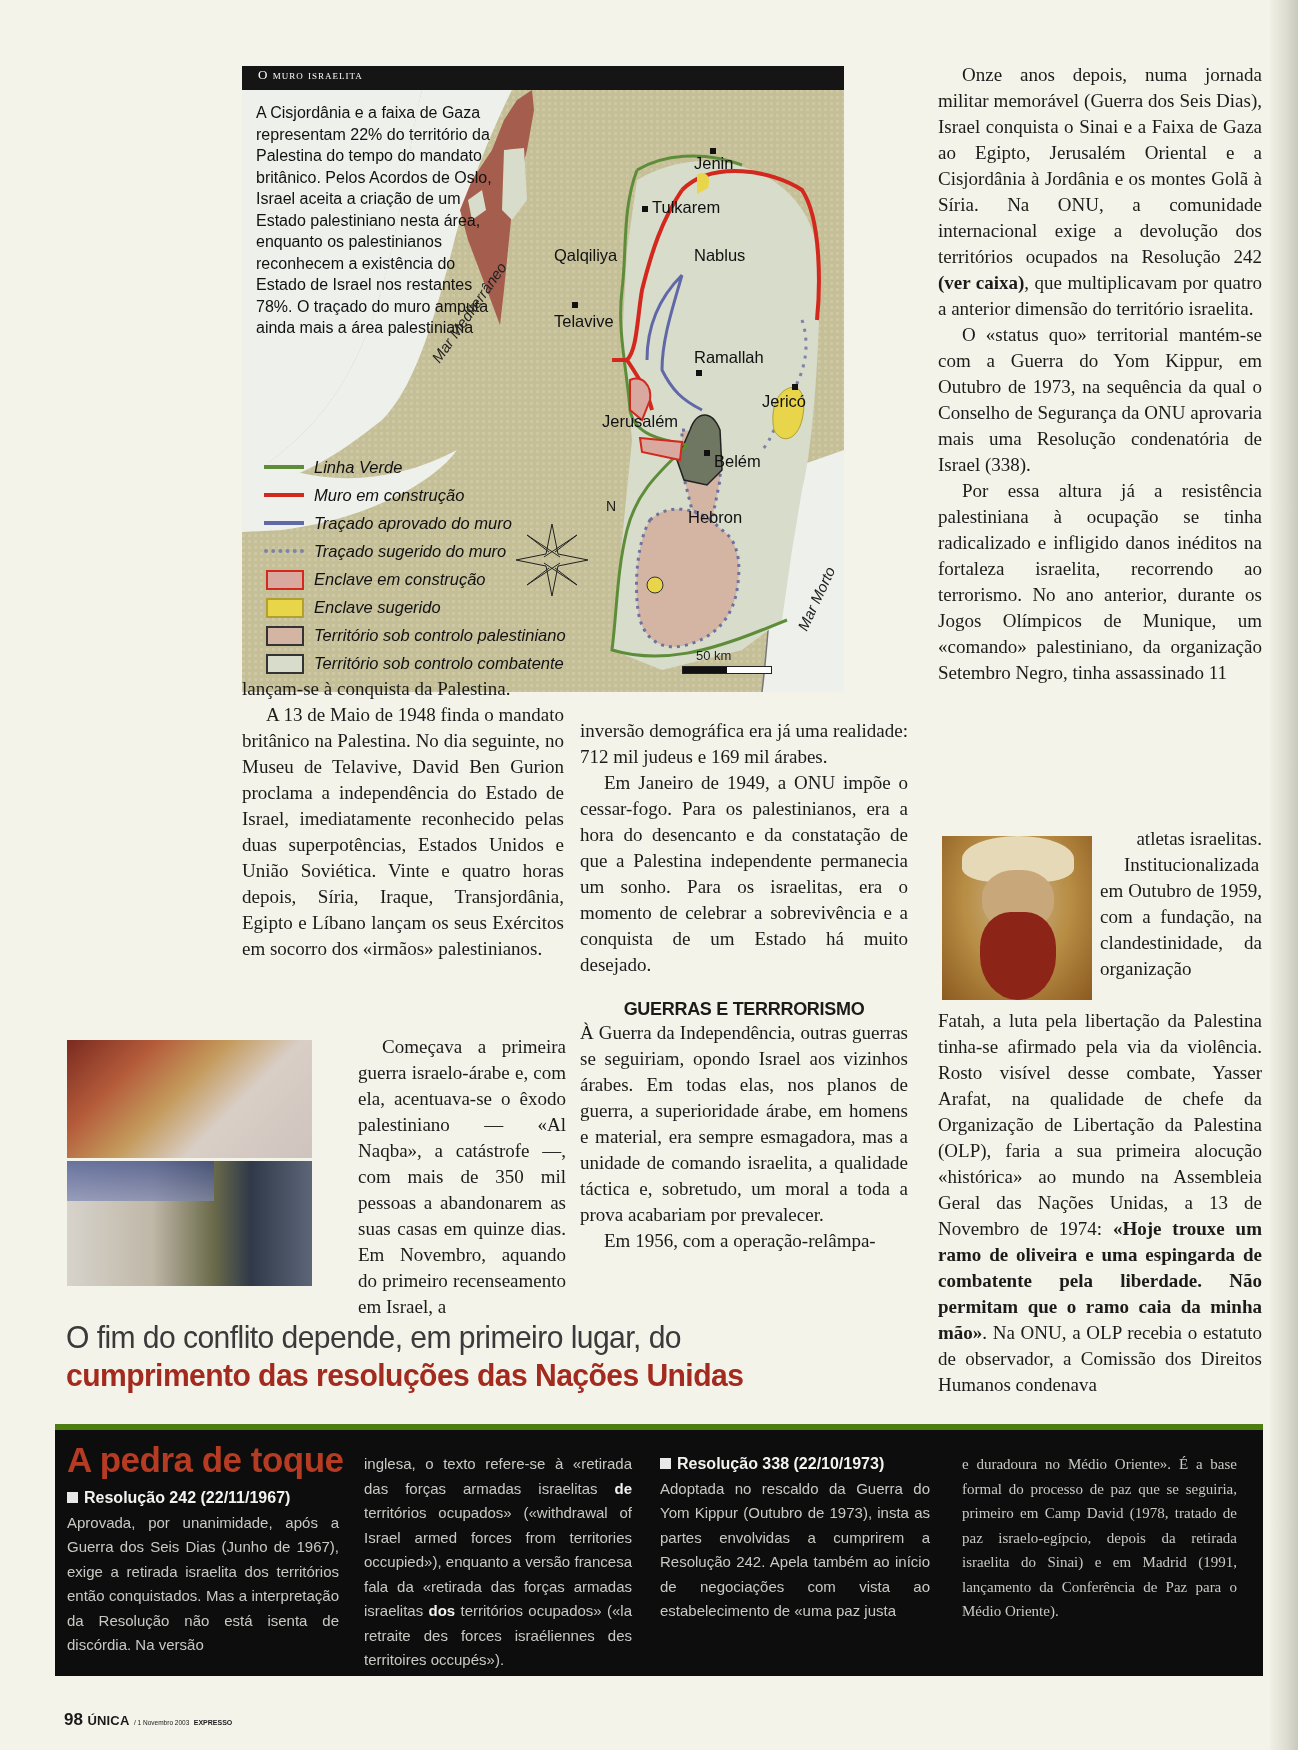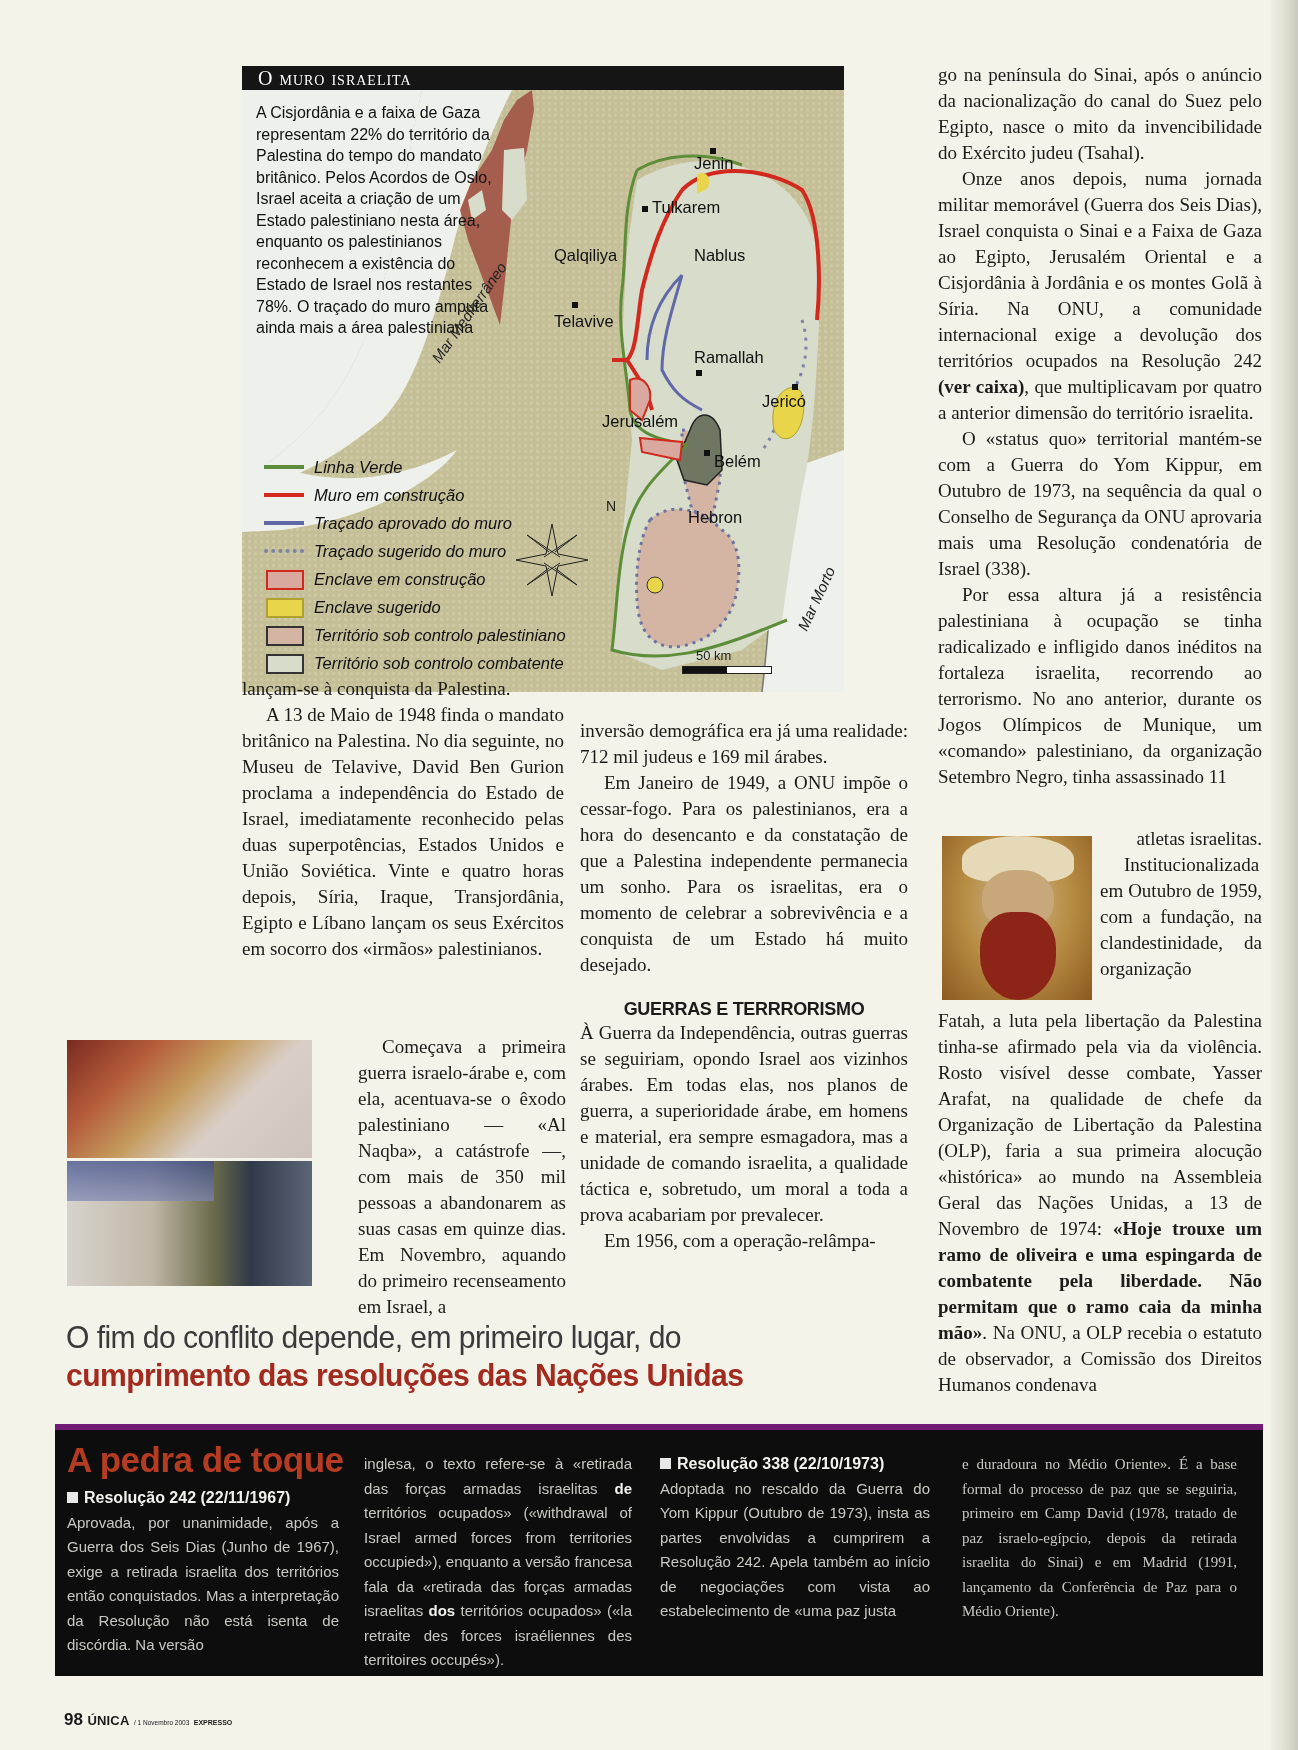--- a/index.html
+++ b/index.html
@@ -6,21 +6,21 @@
   html, body { width: 1298px; height: 1750px; background: #f3f3ea; overflow: hidden; }
   body { position: relative; font-family: "Liberation Serif", "DejaVu Serif", serif; color: #1c1c1a; }
 
   .page-edge { position: absolute; right: 0; top: 0; width: 28px; height: 1750px;
     background: linear-gradient(to right, #f0f0e6, #dcdccf 60%, #c9c9bd); }
 
   
   .map { position: absolute; left: 242px; top: 66px; width: 602px; height: 626px;
     background: #c9c39d; overflow: hidden; }
   .map-titlebar { position: absolute; left: 0; top: 0; width: 100%; height: 24px; background: #151515; }
-  .map-title { position: absolute; left: 16px; top: 1px; color: #fff; font-size: 20px;
+  .map-title { position: absolute; left: 16px; top: 1px; color: #fff; font-size: 13px;
     letter-spacing: 1px; font-variant: small-caps; font-family: "Liberation Serif", serif; }
   .map-svg { position: absolute; left: 0; top: 24px; }
   .map-intro { position: absolute; left: 14px; top: 36px; width: 250px;
     font-family: "Liberation Sans", sans-serif; font-size: 16px; line-height: 21.5px; color: #111; }
   .legend { position: absolute; left: 22px; top: 388px; font-family: "Liberation Sans", sans-serif;
     font-style: italic; font-size: 16.5px; color: #111; }
   .legend-row { position: absolute; left: 0; height: 26px; display: flex; align-items: center; white-space: nowrap; }
   .legend-swatch { width: 40px; height: 20px; margin-right: 10px; position: relative; }
   .sw-line { position: absolute; left: 0; top: 8px; width: 40px; height: 4px; }
   .sw-dots { position: absolute; left: 0; top: 8px; width: 40px; height: 0; border-top: 4px dotted #7d83a6; }
@@ -61,21 +61,21 @@
   .turban { position: absolute; left: 20px; top: 0; width: 112px; height: 46px; border-radius: 50% 50% 30% 30%; background: #e6d9b8; }
 
   
   .pull { position: absolute; left: 66px; top: 1318px; width: 860px; font-family: "Liberation Sans", sans-serif;
     font-size: 32px; line-height: 38px; letter-spacing: -0.6px; }
   .pull .l1 { color: #3a3a3a; font-weight: normal; transform: scaleX(0.94); transform-origin: left; display: block; }
   .pull .l2 { color: #a32a1e; font-weight: bold; display: block; transform: scaleX(0.94); transform-origin: left; }
 
   
   .box { position: absolute; left: 55px; top: 1424px; width: 1208px; height: 252px; background: #0d0d0d;
-    border-top: 6px solid #701a75; }
+    border-top: 6px solid #4d7c0f; }
   .box-title { position: absolute; left: 12px; top: 10px; color: #b53b22; font-family: "Liberation Sans", sans-serif;
     font-weight: bold; font-size: 35px; letter-spacing: -0.5px; }
   .bcol { position: absolute; font-family: "Liberation Sans", sans-serif; font-size: 15px; line-height: 24.5px;
     color: #c9c9c4; text-align: justify; }
   .bcol1 { left: 12px; top: 56px; width: 272px; }
   .bcol2 { left: 309px; top: 22px; width: 268px; }
   .bcol3 { left: 605px; top: 22px; width: 270px; }
   .bcol4 { left: 907px; top: 22px; width: 275px; font-family: Liberation Serif, serif; }
   .res-head { color: #f2f2ee; font-weight: bold; font-size: 16px; display: block; text-align: left; }
   .res-head .sq { display: inline-block; width: 11px; height: 11px; background: #e8e8e8; margin-right: 6px; vertical-align: 0; }
@@ -242,21 +242,20 @@
 
 <div class="col col2">
   <p>inversão demográfica era já uma realidade: 712 mil judeus e 169 mil árabes.</p>
   <p class="ind">Em Janeiro de 1949, a ONU impõe o cessar-fogo. Para os palestinianos, era a hora do desencanto e da constatação de que a Palestina independente permanecia um sonho. Para os israelitas, era o momento de celebrar a sobrevivência e a conquista de um Estado há muito desejado.</p>
   <div class="subhead">GUERRAS E TERRRORISMO</div>
   <p>À Guerra da Independência, outras guerras se seguiriam, opondo Israel aos vizinhos árabes. Em todas elas, nos planos de guerra, a superioridade árabe, em homens e material, era sempre esmagadora, mas a unidade de comando israelita, a qualidade táctica e, sobretudo, um moral a toda a prova acabariam por prevalecer.</p>
   <p class="ind">Em 1956, com a operação-relâmpa-</p>
 </div>
 
 <div class="col col3">
-  <p>go na península do Sinai, após o anúncio da nacionalização do canal do Suez pelo Egipto, nasce o mito da invencibilidade do Exército judeu (Tsahal).</p>
   <p class="ind"><span>Onze anos depois, numa jornada militar memorável (Guerra dos Seis Dias), Israel conquista o Sinai e a Faixa de Gaza ao Egipto, Jerusalém Oriental e a Cisjordânia à Jordânia e os montes Golã à Síria. Na ONU, a comunidade internacional exige a devolução dos territórios ocupados na Resolução 242 </span><b class="q">(ver caixa)</b><span>, que multiplicavam por quatro a anterior dimensão do território israelita.</span></p>
   <p class="ind">O «status quo» territorial mantém-se com a Guerra do Yom Kippur, em Outubro de 1973, na sequência da qual o Conselho de Segurança da ONU aprovaria mais uma Resolução condenatória de Israel (338).</p>
   <p class="ind">Por essa altura já a resistência palestiniana à ocupação se tinha radicalizado e infligido danos inéditos na fortaleza israelita, recorrendo ao terrorismo. No ano anterior, durante os Jogos Olímpicos de Munique, um «comando» palestiniano, da organização Setembro Negro, tinha assassinado 11</p>
 </div>
 
 <div class="img-portrait">
   <div class="turban"></div>
   <div class="face"></div>
   <div class="beard"></div>
 </div>

